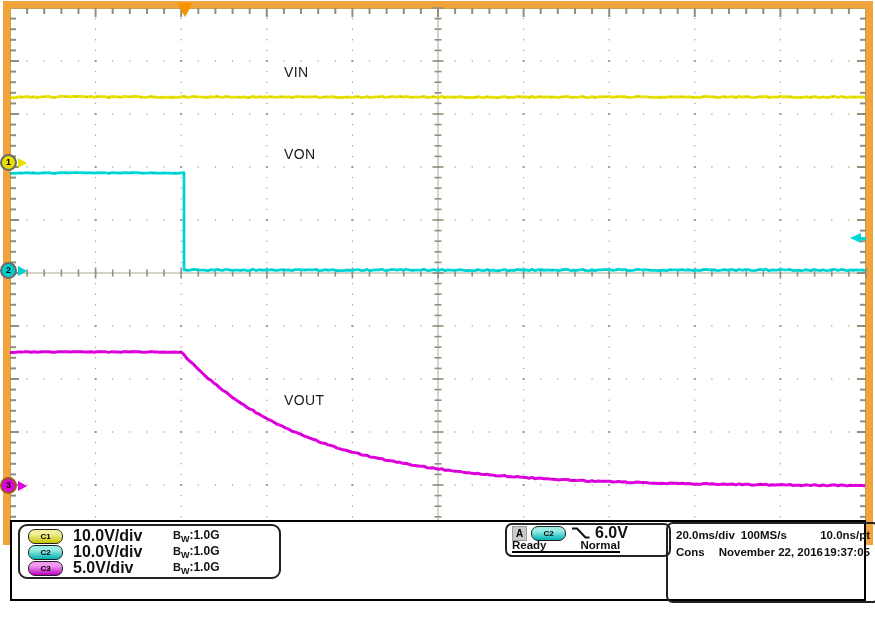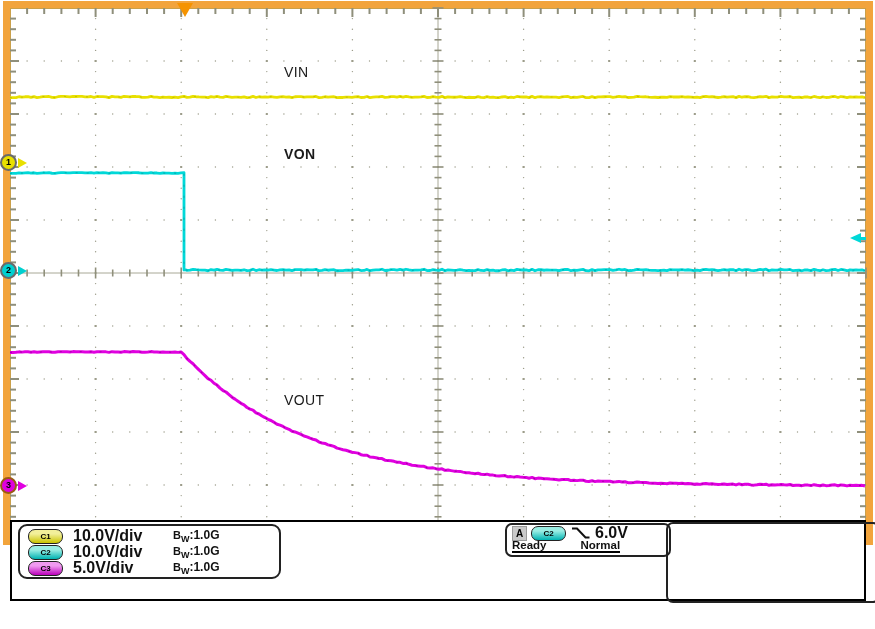--- a/index.html
+++ b/index.html
@@ -1166,21 +1166,21 @@
     <svg id="wave-svg" class="gsvg" width="875" height="546">
         <path d="M10,97.66L13,97.69L16,97.60L19,96.75L22,97.23L25,96.76L28,96.53L31,97.31L34,96.58L37,97.59L40,97.14L43,96.60L46,96.70L49,96.46L52,97.44L55,97.52L58,96.73L61,96.42L64,96.42L67,96.64L70,96.81L73,96.34L76,96.52L79,96.36L82,96.43L85,96.83L88,96.92L91,96.50L94,97.39L97,96.50L100,96.67L103,96.53L106,96.78L109,97.62L112,96.37L115,96.94L118,96.86L121,97.37L124,96.30L127,96.59L130,96.91L133,96.33L136,96.50L139,96.57L142,97.38L145,97.31L148,97.14L151,96.32L154,97.03L157,97.03L160,97.57L163,97.02L166,97.32L169,97.24L172,97.51L175,97.19L178,97.66L181,96.95L184,96.30L187,97.31L190,97.15L193,96.43L196,96.73L199,96.95L202,97.03L205,97.20L208,97.66L211,96.60L214,97.13L217,96.46L220,97.18L223,97.33L226,96.40L229,96.85L232,97.32L235,97.15L238,97.18L241,97.29L244,96.80L247,97.62L250,97.37L253,96.36L256,97.51L259,96.76L262,97.14L265,96.98L268,97.16L271,96.65L274,97.02L277,97.44L280,96.83L283,96.68L286,97.04L289,96.82L292,97.56L295,96.73L298,96.71L301,96.72L304,97.09L307,96.78L310,96.93L313,96.81L316,96.44L319,97.59L322,97.39L325,96.75L328,97.21L331,96.84L334,96.74L337,97.67L340,97.50L343,97.48L346,97.07L349,97.21L352,97.40L355,96.91L358,96.58L361,97.49L364,97.41L367,96.49L370,97.62L373,97.16L376,96.88L379,96.96L382,96.35L385,97.44L388,97.22L391,96.60L394,96.65L397,97.06L400,96.48L403,97.16L406,96.34L409,96.91L412,97.36L415,97.19L418,97.04L421,96.85L424,96.36L427,97.49L430,97.45L433,96.64L436,97.12L439,97.30L442,96.34L445,97.68L448,96.91L451,97.07L454,97.25L457,97.11L460,96.72L463,97.18L466,97.55L469,97.24L472,97.50L475,97.51L478,96.65L481,97.41L484,97.56L487,96.72L490,97.40L493,97.17L496,97.66L499,97.67L502,96.99L505,96.60L508,97.67L511,97.20L514,97.55L517,96.46L520,96.93L523,97.01L526,96.89L529,97.60L532,96.38L535,97.68L538,96.78L541,96.75L544,97.22L547,96.83L550,97.06L553,97.07L556,97.19L559,97.54L562,96.86L565,96.57L568,96.52L571,97.60L574,97.15L577,97.31L580,96.81L583,96.48L586,97.59L589,97.69L592,96.64L595,97.58L598,96.82L601,96.95L604,96.76L607,96.67L610,96.60L613,97.28L616,96.96L619,96.34L622,96.97L625,96.54L628,97.48L631,97.45L634,97.13L637,96.41L640,96.69L643,96.88L646,96.77L649,97.13L652,97.38L655,97.27L658,97.51L661,97.27L664,97.23L667,97.47L670,96.66L673,96.98L676,96.80L679,96.99L682,96.61L685,97.06L688,96.79L691,97.06L694,97.45L697,97.10L700,97.57L703,96.71L706,96.46L709,96.92L712,96.70L715,97.01L718,97.50L721,97.09L724,96.59L727,97.15L730,96.79L733,96.64L736,97.60L739,96.34L742,97.24L745,96.74L748,96.71L751,97.36L754,97.58L757,97.10L760,96.52L763,96.87L766,96.33L769,97.65L772,96.90L775,97.09L778,96.99L781,96.43L784,96.85L787,96.93L790,96.50L793,97.60L796,97.29L799,97.12L802,97.68L805,96.92L808,97.01L811,97.51L814,96.45L817,97.17L820,97.65L823,96.78L826,97.49L829,97.30L832,96.60L835,96.50L838,97.49L841,96.52L844,96.92L847,97.63L850,96.82L853,97.21L856,96.93L859,97.16L862,96.90L865,97.69" fill="none" stroke="#E8E000" stroke-width="2.8" stroke-linejoin="round"></path>
         <path d="M10,97.66L13,97.69L16,97.60L19,96.75L22,97.23L25,96.76L28,96.53L31,97.31L34,96.58L37,97.59L40,97.14L43,96.60L46,96.70L49,96.46L52,97.44L55,97.52L58,96.73L61,96.42L64,96.42L67,96.64L70,96.81L73,96.34L76,96.52L79,96.36L82,96.43L85,96.83L88,96.92L91,96.50L94,97.39L97,96.50L100,96.67L103,96.53L106,96.78L109,97.62L112,96.37L115,96.94L118,96.86L121,97.37L124,96.30L127,96.59L130,96.91L133,96.33L136,96.50L139,96.57L142,97.38L145,97.31L148,97.14L151,96.32L154,97.03L157,97.03L160,97.57L163,97.02L166,97.32L169,97.24L172,97.51L175,97.19L178,97.66L181,96.95L184,96.30L187,97.31L190,97.15L193,96.43L196,96.73L199,96.95L202,97.03L205,97.20L208,97.66L211,96.60L214,97.13L217,96.46L220,97.18L223,97.33L226,96.40L229,96.85L232,97.32L235,97.15L238,97.18L241,97.29L244,96.80L247,97.62L250,97.37L253,96.36L256,97.51L259,96.76L262,97.14L265,96.98L268,97.16L271,96.65L274,97.02L277,97.44L280,96.83L283,96.68L286,97.04L289,96.82L292,97.56L295,96.73L298,96.71L301,96.72L304,97.09L307,96.78L310,96.93L313,96.81L316,96.44L319,97.59L322,97.39L325,96.75L328,97.21L331,96.84L334,96.74L337,97.67L340,97.50L343,97.48L346,97.07L349,97.21L352,97.40L355,96.91L358,96.58L361,97.49L364,97.41L367,96.49L370,97.62L373,97.16L376,96.88L379,96.96L382,96.35L385,97.44L388,97.22L391,96.60L394,96.65L397,97.06L400,96.48L403,97.16L406,96.34L409,96.91L412,97.36L415,97.19L418,97.04L421,96.85L424,96.36L427,97.49L430,97.45L433,96.64L436,97.12L439,97.30L442,96.34L445,97.68L448,96.91L451,97.07L454,97.25L457,97.11L460,96.72L463,97.18L466,97.55L469,97.24L472,97.50L475,97.51L478,96.65L481,97.41L484,97.56L487,96.72L490,97.40L493,97.17L496,97.66L499,97.67L502,96.99L505,96.60L508,97.67L511,97.20L514,97.55L517,96.46L520,96.93L523,97.01L526,96.89L529,97.60L532,96.38L535,97.68L538,96.78L541,96.75L544,97.22L547,96.83L550,97.06L553,97.07L556,97.19L559,97.54L562,96.86L565,96.57L568,96.52L571,97.60L574,97.15L577,97.31L580,96.81L583,96.48L586,97.59L589,97.69L592,96.64L595,97.58L598,96.82L601,96.95L604,96.76L607,96.67L610,96.60L613,97.28L616,96.96L619,96.34L622,96.97L625,96.54L628,97.48L631,97.45L634,97.13L637,96.41L640,96.69L643,96.88L646,96.77L649,97.13L652,97.38L655,97.27L658,97.51L661,97.27L664,97.23L667,97.47L670,96.66L673,96.98L676,96.80L679,96.99L682,96.61L685,97.06L688,96.79L691,97.06L694,97.45L697,97.10L700,97.57L703,96.71L706,96.46L709,96.92L712,96.70L715,97.01L718,97.50L721,97.09L724,96.59L727,97.15L730,96.79L733,96.64L736,97.60L739,96.34L742,97.24L745,96.74L748,96.71L751,97.36L754,97.58L757,97.10L760,96.52L763,96.87L766,96.33L769,97.65L772,96.90L775,97.09L778,96.99L781,96.43L784,96.85L787,96.93L790,96.50L793,97.60L796,97.29L799,97.12L802,97.68L805,96.92L808,97.01L811,97.51L814,96.45L817,97.17L820,97.65L823,96.78L826,97.49L829,97.30L832,96.60L835,96.50L838,97.49L841,96.52L844,96.92L847,97.63L850,96.82L853,97.21L856,96.93L859,97.16L862,96.90L865,97.69" fill="none" stroke="#b8b400" stroke-width="1.1" stroke-linejoin="round" stroke-dasharray="2 9" opacity="0.7"></path>
         <path d="M10,173.38L13,173.40L16,173.34L19,172.86L22,173.13L25,172.86L28,172.73L31,173.18L34,172.76L37,173.34L40,173.08L43,172.77L46,172.83L49,172.69L52,173.25L55,173.30L58,172.85L61,172.67L64,172.67L67,172.79L70,172.89L73,172.62L76,172.72L79,172.64L82,172.67L85,172.90L88,172.96L91,172.71L94,173.22L97,172.72L100,172.81L103,172.73L106,172.87L109,173.36L112,172.64L115,172.97L118,172.92L121,173.21L124,172.60L127,172.77L130,172.95L133,172.61L136,172.72L139,172.76L142,173.22L145,173.18L148,173.08L151,172.61L154,173.02L157,173.02L160,173.33L163,173.01L166,173.18L169,173.14L172,173.29L175,173.11L178,173.38L181,172.97L184,172.60L184,270L184,269.20L187,270.36L190,270.18L193,269.35L196,269.69L199,269.95L202,270.04L205,270.22L208,270.75L211,269.54L214,270.15L217,269.38L220,270.20L223,270.38L226,269.32L229,269.83L232,270.37L235,270.17L238,270.20L241,270.33L244,269.77L247,270.71L250,270.42L253,269.27L256,270.58L259,269.73L262,270.16L265,269.98L268,270.19L271,269.60L274,270.02L277,270.50L280,269.81L283,269.64L286,270.05L289,269.79L292,270.64L295,269.69L298,269.67L301,269.68L304,270.11L307,269.74L310,269.92L313,269.78L316,269.36L319,270.67L322,270.45L325,269.72L328,270.24L331,269.82L334,269.70L337,270.76L340,270.58L343,270.55L346,270.08L349,270.24L352,270.46L355,269.90L358,269.52L361,270.55L364,270.47L367,269.42L370,270.71L373,270.18L376,269.86L379,269.96L382,269.26L385,270.51L388,270.25L391,269.55L394,269.60L397,270.06L400,269.41L403,270.18L406,269.25L409,269.89L412,270.41L415,270.22L418,270.04L421,269.83L424,269.27L427,270.56L430,270.51L433,269.59L436,270.14L439,270.35L442,269.25L445,270.78L448,269.89L451,270.09L454,270.29L457,270.13L460,269.68L463,270.21L466,270.63L469,270.28L472,270.57L475,270.59L478,269.60L481,270.47L484,270.64L487,269.69L490,270.45L493,270.19L496,270.76L499,270.77L502,269.98L505,269.54L508,270.76L511,270.22L514,270.62L517,269.39L520,269.92L523,270.01L526,269.87L529,270.68L532,269.29L535,270.77L538,269.74L541,269.71L544,270.25L547,269.81L550,270.07L553,270.08L556,270.22L559,270.62L562,269.85L565,269.51L568,269.45L571,270.68L574,270.17L577,270.35L580,269.78L583,269.40L586,270.67L589,270.78L592,269.59L595,270.67L598,269.79L601,269.95L604,269.72L607,269.62L610,269.55L613,270.32L616,269.95L619,269.24L622,269.97L625,269.47L628,270.55L631,270.52L634,270.15L637,269.33L640,269.65L643,269.86L646,269.74L649,270.15L652,270.43L655,270.31L658,270.58L661,270.31L664,270.26L667,270.54L670,269.61L673,269.97L676,269.78L679,269.99L682,269.56L685,270.07L688,269.76L691,270.07L694,270.52L697,270.11L700,270.65L703,269.67L706,269.38L709,269.91L712,269.65L715,270.01L718,270.57L721,270.10L724,269.53L727,270.17L730,269.76L733,269.59L736,270.69L739,269.25L742,270.27L745,269.70L748,269.67L751,270.41L754,270.66L757,270.12L760,269.45L763,269.85L766,269.23L769,270.74L772,269.89L775,270.10L778,269.98L781,269.35L784,269.83L787,269.92L790,269.43L793,270.69L796,270.33L799,270.14L802,270.78L805,269.91L808,270.01L811,270.59L814,269.37L817,270.20L820,270.74L823,269.75L826,270.56L829,270.34L832,269.54L835,269.43L838,270.56L841,269.45L844,269.91L847,270.72L850,269.80L853,270.24L856,269.93L859,270.19L862,269.88L865,270.78" fill="none" stroke="#00D8D8" stroke-width="2.8" stroke-linejoin="round"></path>
         <path d="M10,173.38L13,173.40L16,173.34L19,172.86L22,173.13L25,172.86L28,172.73L31,173.18L34,172.76L37,173.34L40,173.08L43,172.77L46,172.83L49,172.69L52,173.25L55,173.30L58,172.85L61,172.67L64,172.67L67,172.79L70,172.89L73,172.62L76,172.72L79,172.64L82,172.67L85,172.90L88,172.96L91,172.71L94,173.22L97,172.72L100,172.81L103,172.73L106,172.87L109,173.36L112,172.64L115,172.97L118,172.92L121,173.21L124,172.60L127,172.77L130,172.95L133,172.61L136,172.72L139,172.76L142,173.22L145,173.18L148,173.08L151,172.61L154,173.02L157,173.02L160,173.33L163,173.01L166,173.18L169,173.14L172,173.29L175,173.11L178,173.38L181,172.97L184,172.60L184,270L184,269.20L187,270.36L190,270.18L193,269.35L196,269.69L199,269.95L202,270.04L205,270.22L208,270.75L211,269.54L214,270.15L217,269.38L220,270.20L223,270.38L226,269.32L229,269.83L232,270.37L235,270.17L238,270.20L241,270.33L244,269.77L247,270.71L250,270.42L253,269.27L256,270.58L259,269.73L262,270.16L265,269.98L268,270.19L271,269.60L274,270.02L277,270.50L280,269.81L283,269.64L286,270.05L289,269.79L292,270.64L295,269.69L298,269.67L301,269.68L304,270.11L307,269.74L310,269.92L313,269.78L316,269.36L319,270.67L322,270.45L325,269.72L328,270.24L331,269.82L334,269.70L337,270.76L340,270.58L343,270.55L346,270.08L349,270.24L352,270.46L355,269.90L358,269.52L361,270.55L364,270.47L367,269.42L370,270.71L373,270.18L376,269.86L379,269.96L382,269.26L385,270.51L388,270.25L391,269.55L394,269.60L397,270.06L400,269.41L403,270.18L406,269.25L409,269.89L412,270.41L415,270.22L418,270.04L421,269.83L424,269.27L427,270.56L430,270.51L433,269.59L436,270.14L439,270.35L442,269.25L445,270.78L448,269.89L451,270.09L454,270.29L457,270.13L460,269.68L463,270.21L466,270.63L469,270.28L472,270.57L475,270.59L478,269.60L481,270.47L484,270.64L487,269.69L490,270.45L493,270.19L496,270.76L499,270.77L502,269.98L505,269.54L508,270.76L511,270.22L514,270.62L517,269.39L520,269.92L523,270.01L526,269.87L529,270.68L532,269.29L535,270.77L538,269.74L541,269.71L544,270.25L547,269.81L550,270.07L553,270.08L556,270.22L559,270.62L562,269.85L565,269.51L568,269.45L571,270.68L574,270.17L577,270.35L580,269.78L583,269.40L586,270.67L589,270.78L592,269.59L595,270.67L598,269.79L601,269.95L604,269.72L607,269.62L610,269.55L613,270.32L616,269.95L619,269.24L622,269.97L625,269.47L628,270.55L631,270.52L634,270.15L637,269.33L640,269.65L643,269.86L646,269.74L649,270.15L652,270.43L655,270.31L658,270.58L661,270.31L664,270.26L667,270.54L670,269.61L673,269.97L676,269.78L679,269.99L682,269.56L685,270.07L688,269.76L691,270.07L694,270.52L697,270.11L700,270.65L703,269.67L706,269.38L709,269.91L712,269.65L715,270.01L718,270.57L721,270.10L724,269.53L727,270.17L730,269.76L733,269.59L736,270.69L739,269.25L742,270.27L745,269.70L748,269.67L751,270.41L754,270.66L757,270.12L760,269.45L763,269.85L766,269.23L769,270.74L772,269.89L775,270.10L778,269.98L781,269.35L784,269.83L787,269.92L790,269.43L793,270.69L796,270.33L799,270.14L802,270.78L805,269.91L808,270.01L811,270.59L814,269.37L817,270.20L820,270.74L823,269.75L826,270.56L829,270.34L832,269.54L835,269.43L838,270.56L841,269.45L844,269.91L847,270.72L850,269.80L853,270.24L856,269.93L859,270.19L862,269.88L865,270.78" fill="none" stroke="#009e9e" stroke-width="1.1" stroke-linejoin="round" stroke-dasharray="2 9" opacity="0.7"></path>
         <path d="M10,352.38L13,352.40L16,352.34L19,351.86L22,352.13L25,351.86L28,351.73L31,352.18L34,351.76L37,352.34L40,352.08L43,351.77L46,351.83L49,351.69L52,352.25L55,352.30L58,351.85L61,351.67L64,351.67L67,351.79L70,351.89L73,351.62L76,351.72L79,351.64L82,351.67L85,351.90L88,351.96L91,351.71L94,352.22L97,351.72L100,351.81L103,351.73L106,351.87L109,352.36L112,351.64L115,351.97L118,351.92L121,352.21L124,351.60L127,351.77L130,351.95L133,351.61L136,351.72L139,351.76L142,352.22L145,352.18L148,352.08L151,351.61L154,352.02L157,352.02L160,352.33L163,352.01L166,352.18L169,352.14L172,352.29L175,352.11L178,352.38L181,351.97L181,351.96L184,354.58L187,358.55L190,361.44L193,363.78L196,366.92L199,369.93L202,372.75L205,375.58L208,378.60L211,380.25L214,383.20L217,385.07L220,388.07L223,390.53L226,392.00L229,394.60L232,397.17L235,399.13L238,401.22L241,403.33L244,404.87L247,407.50L250,409.16L253,410.12L256,412.89L259,414.00L262,416.03L265,417.55L268,419.33L271,420.48L274,422.34L277,424.21L280,425.16L283,426.47L286,428.19L289,429.37L292,431.34L295,431.94L298,433.20L301,434.45L304,435.99L307,436.90L310,438.19L313,439.23L316,440.01L319,442.07L322,442.96L325,443.44L328,444.84L331,445.51L334,446.37L337,448.10L340,448.88L343,449.75L346,450.26L349,451.24L352,452.22L355,452.62L358,453.12L361,454.67L364,455.36L367,455.31L370,456.99L373,457.29L376,457.74L379,458.48L382,458.61L385,460.18L388,460.61L391,460.68L394,461.32L397,462.24L400,462.32L403,463.45L406,463.29L409,464.30L412,465.20L415,465.55L418,465.91L421,466.23L424,466.27L427,467.69L430,468.11L433,467.84L436,468.68L439,469.25L442,468.83L445,470.37L448,470.09L451,470.61L454,471.13L457,471.36L460,471.38L463,472.12L466,472.77L469,472.83L472,473.36L475,473.69L478,473.25L481,474.20L484,474.61L487,474.18L490,475.03L493,475.10L496,475.79L499,476.05L502,475.71L505,475.62L508,476.78L511,476.61L514,477.13L517,476.43L520,477.04L523,477.32L526,477.42L529,478.23L532,477.38L535,478.69L538,478.10L541,478.26L544,478.84L547,478.69L550,479.05L553,479.22L556,479.49L559,479.95L562,479.53L565,479.42L568,479.52L571,480.60L574,480.35L577,480.62L580,480.33L583,480.18L586,481.26L589,481.46L592,480.69L595,481.62L598,481.07L601,481.31L604,481.25L607,481.28L610,481.33L613,482.01L616,481.84L619,481.40L622,482.04L625,481.76L628,482.66L631,482.73L634,482.54L637,482.01L640,482.33L643,482.57L646,482.56L649,482.94L652,483.23L655,483.21L658,483.49L661,483.35L664,483.38L667,483.66L670,483.02L673,483.36L676,483.28L679,483.50L682,483.23L685,483.67L688,483.50L691,483.78L694,484.18L697,483.92L700,484.38L703,483.69L706,483.53L709,483.97L712,483.82L715,484.14L718,484.60L721,484.29L724,483.91L727,484.43L730,484.16L733,484.07L736,484.93L739,483.89L742,484.70L745,484.31L748,484.32L751,484.90L754,485.13L757,484.75L760,484.28L763,484.61L766,484.18L769,485.34L772,484.73L775,484.92L778,484.86L781,484.41L784,484.80L787,484.89L790,484.55L793,485.51L796,485.27L799,485.15L802,485.65L805,485.02L808,485.12L811,485.57L814,484.68L817,485.32L820,485.75L823,485.02L826,485.65L829,485.50L832,484.92L835,484.85L838,485.72L841,484.90L844,485.27L847,485.89L850,485.21L853,485.56L856,485.34L859,485.55L862,485.34L865,486.02" fill="none" stroke="#E000E0" stroke-width="3" stroke-linejoin="round"></path>
         <path d="M10,352.38L13,352.40L16,352.34L19,351.86L22,352.13L25,351.86L28,351.73L31,352.18L34,351.76L37,352.34L40,352.08L43,351.77L46,351.83L49,351.69L52,352.25L55,352.30L58,351.85L61,351.67L64,351.67L67,351.79L70,351.89L73,351.62L76,351.72L79,351.64L82,351.67L85,351.90L88,351.96L91,351.71L94,352.22L97,351.72L100,351.81L103,351.73L106,351.87L109,352.36L112,351.64L115,351.97L118,351.92L121,352.21L124,351.60L127,351.77L130,351.95L133,351.61L136,351.72L139,351.76L142,352.22L145,352.18L148,352.08L151,351.61L154,352.02L157,352.02L160,352.33L163,352.01L166,352.18L169,352.14L172,352.29L175,352.11L178,352.38L181,351.97L181,351.96L184,354.58L187,358.55L190,361.44L193,363.78L196,366.92L199,369.93L202,372.75L205,375.58L208,378.60L211,380.25L214,383.20L217,385.07L220,388.07L223,390.53L226,392.00L229,394.60L232,397.17L235,399.13L238,401.22L241,403.33L244,404.87L247,407.50L250,409.16L253,410.12L256,412.89L259,414.00L262,416.03L265,417.55L268,419.33L271,420.48L274,422.34L277,424.21L280,425.16L283,426.47L286,428.19L289,429.37L292,431.34L295,431.94L298,433.20L301,434.45L304,435.99L307,436.90L310,438.19L313,439.23L316,440.01L319,442.07L322,442.96L325,443.44L328,444.84L331,445.51L334,446.37L337,448.10L340,448.88L343,449.75L346,450.26L349,451.24L352,452.22L355,452.62L358,453.12L361,454.67L364,455.36L367,455.31L370,456.99L373,457.29L376,457.74L379,458.48L382,458.61L385,460.18L388,460.61L391,460.68L394,461.32L397,462.24L400,462.32L403,463.45L406,463.29L409,464.30L412,465.20L415,465.55L418,465.91L421,466.23L424,466.27L427,467.69L430,468.11L433,467.84L436,468.68L439,469.25L442,468.83L445,470.37L448,470.09L451,470.61L454,471.13L457,471.36L460,471.38L463,472.12L466,472.77L469,472.83L472,473.36L475,473.69L478,473.25L481,474.20L484,474.61L487,474.18L490,475.03L493,475.10L496,475.79L499,476.05L502,475.71L505,475.62L508,476.78L511,476.61L514,477.13L517,476.43L520,477.04L523,477.32L526,477.42L529,478.23L532,477.38L535,478.69L538,478.10L541,478.26L544,478.84L547,478.69L550,479.05L553,479.22L556,479.49L559,479.95L562,479.53L565,479.42L568,479.52L571,480.60L574,480.35L577,480.62L580,480.33L583,480.18L586,481.26L589,481.46L592,480.69L595,481.62L598,481.07L601,481.31L604,481.25L607,481.28L610,481.33L613,482.01L616,481.84L619,481.40L622,482.04L625,481.76L628,482.66L631,482.73L634,482.54L637,482.01L640,482.33L643,482.57L646,482.56L649,482.94L652,483.23L655,483.21L658,483.49L661,483.35L664,483.38L667,483.66L670,483.02L673,483.36L676,483.28L679,483.50L682,483.23L685,483.67L688,483.50L691,483.78L694,484.18L697,483.92L700,484.38L703,483.69L706,483.53L709,483.97L712,483.82L715,484.14L718,484.60L721,484.29L724,483.91L727,484.43L730,484.16L733,484.07L736,484.93L739,483.89L742,484.70L745,484.31L748,484.32L751,484.90L754,485.13L757,484.75L760,484.28L763,484.61L766,484.18L769,485.34L772,484.73L775,484.92L778,484.86L781,484.41L784,484.80L787,484.89L790,484.55L793,485.51L796,485.27L799,485.15L802,485.65L805,485.02L808,485.12L811,485.57L814,484.68L817,485.32L820,485.75L823,485.02L826,485.65L829,485.50L832,484.92L835,484.85L838,485.72L841,484.90L844,485.27L847,485.89L850,485.21L853,485.56L856,485.34L859,485.55L862,485.34L865,486.02" fill="none" stroke="#9a009a" stroke-width="1.2" stroke-linejoin="round" stroke-dasharray="2 8" opacity="0.75"></path>
       </svg>
 
     <div class="wave-label" id="lbl-vin" style="left: 284px; top: 64px;">VIN</div>
-    <div class="wave-label" id="lbl-von" style="left: 284px; top: 146px; font-weight: bold;">VON</div>
+    <div class="wave-label" id="lbl-von" style="left: 284px; top: 146px;">VON</div>
     <div class="wave-label" id="lbl-vout" style="left: 284px; top: 392px;">VOUT</div>
 
     <div class="ch-marker" id="mk1" style="left: 0px; top: 154px;">
       <span class="mk-circ mkc1">1</span>
       <span class="mk-arrow arr1"></span>
     </div>
     <div class="ch-marker" id="mk2" style="left: 0px; top: 262px;">
       <span class="mk-circ mkc2">2</span>
       <span class="mk-arrow arr2"></span>
     </div>
@@ -1225,15 +1225,25 @@
         </svg>
         <span class="trig-lvl">6.0V</span>
       </div>
       <div class="trig-row2">
         <span class="u-ready">Ready</span>
         <span class="u-normal">Normal</span>
       </div>
     </div>
 
     <div class="acq-box">
+      <div class="acq-row">
+        <span>20.0ms/div</span>
+        <span class="gap6">100MS/s</span>
+        <span class="ml-auto">10.0ns/pt</span>
+      </div>
+      <div class="acq-row">
+        <span>Cons</span>
+        <span class="gap14">November 22, 2016</span>
+        <span class="ml-auto">19:37:05</span>
+      </div>
     </div>
   </div>
 </div>
 
 </body></html>

